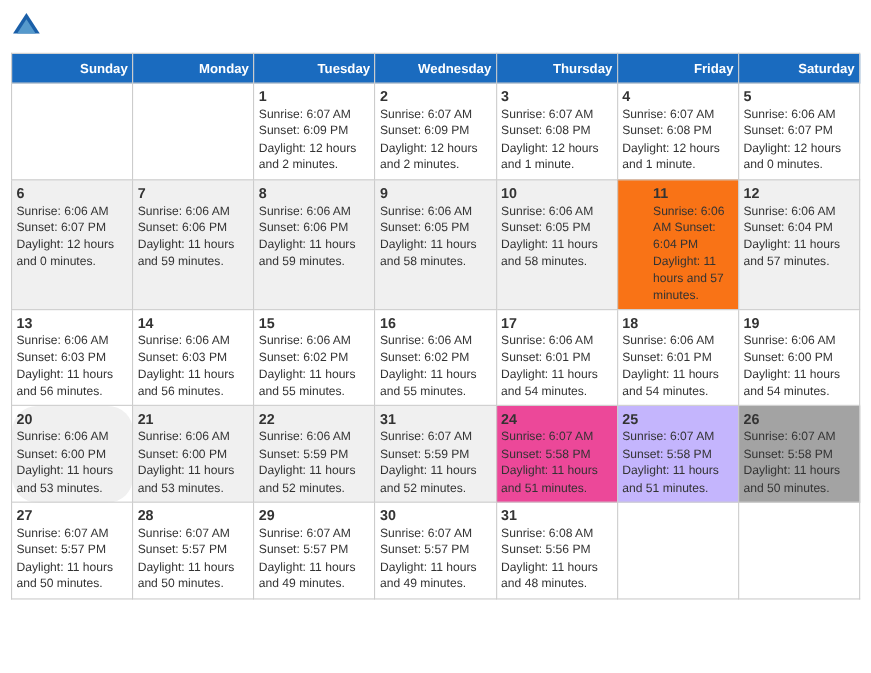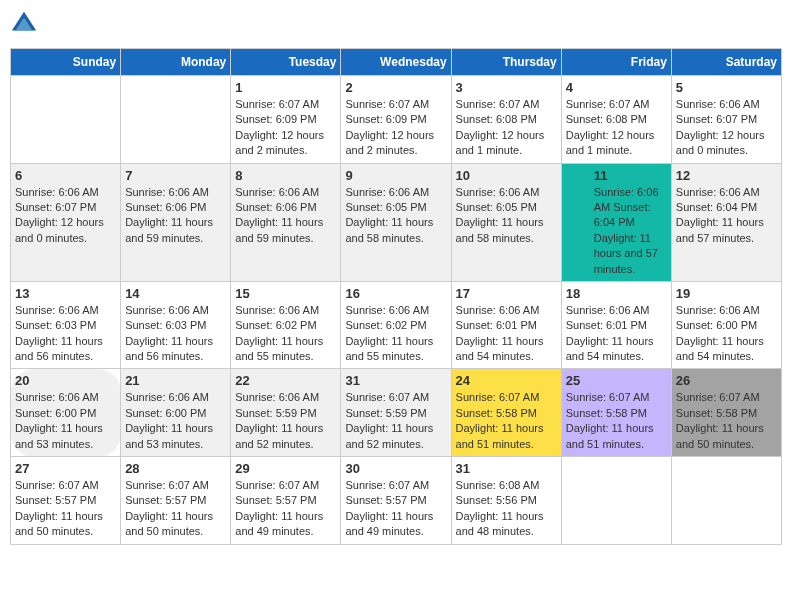--- a/index.html
+++ b/index.html
@@ -189,21 +189,21 @@
 Daylight: 11 hours
 and 58 minutes.</div>
         </td>
         <td style="background: rgb(240, 240, 240);">
           <span class="day-number">10</span>
           <div class="day-info">Sunrise: 6:06 AM
 Sunset: 6:05 PM
 Daylight: 11 hours
 and 58 minutes.</div>
         </td>
-        <td style="background: #14b8a6; padding-left: 32px;">
+        <td style="background: #f97316; padding-left: 32px;">
           <span class="day-number">11</span>
           <div class="day-info">Sunrise: 6:06 AM
 Sunset: 6:04 PM
 Daylight: 11 hours
 and 57 minutes.</div>
         </td>
         <td style="background: rgb(240, 240, 240);">
           <span class="day-number">12</span>
           <div class="day-info">Sunrise: 6:06 AM
 Sunset: 6:04 PM
@@ -284,21 +284,21 @@
 Daylight: 11 hours
 and 52 minutes.</div>
         </td>
         <td style="background: rgb(240, 240, 240);">
           <span class="day-number">31</span>
           <div class="day-info">Sunrise: 6:07 AM
 Sunset: 5:59 PM
 Daylight: 11 hours
 and 52 minutes.</div>
         </td>
-        <td style="background: #fde047;">
+        <td style="background: #ec4899;">
           <span class="day-number">24</span>
           <div class="day-info">Sunrise: 6:07 AM
 Sunset: 5:58 PM
 Daylight: 11 hours
 and 51 minutes.</div>
         </td>
         <td style="background: #c4b5fd;">
           <span class="day-number">25</span>
           <div class="day-info">Sunrise: 6:07 AM
 Sunset: 5:58 PM

